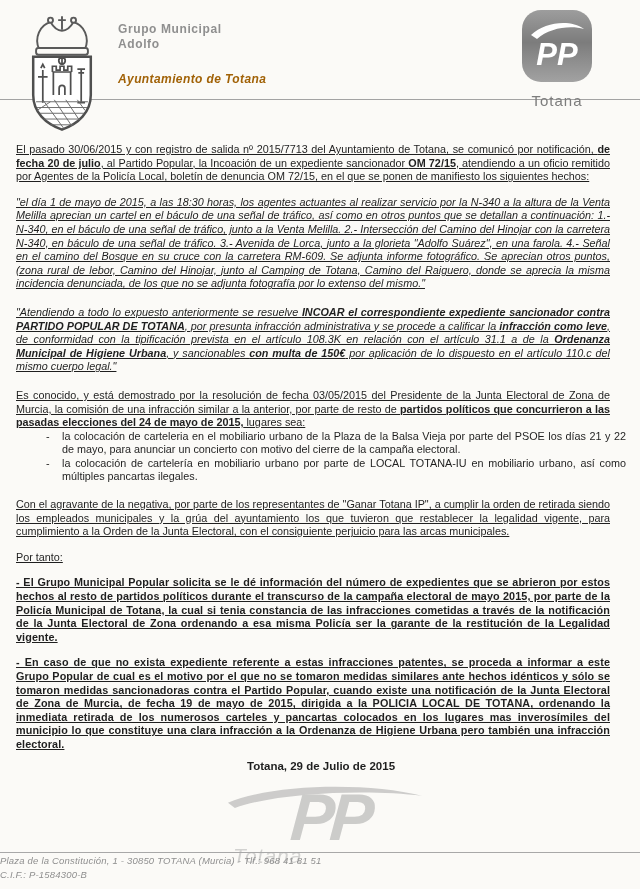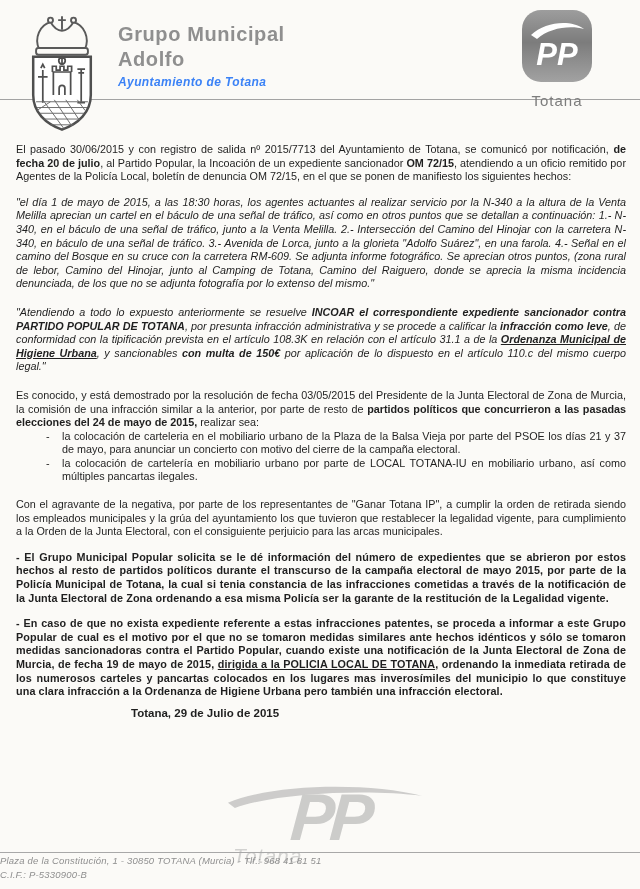--- a/index.html
+++ b/index.html
@@ -5,39 +5,39 @@
   html,body{margin:0;padding:0;}
   body{background:#e8e8e6;font-family:"Liberation Sans",sans-serif;}
   .page{
     position:relative;width:640px;height:889px;margin:0 auto;
     background:#fbfaf7;color:#1f1f1f;overflow:hidden;
   }
   
   .header-rule{position:absolute;top:99px;left:0;width:640px;border-top:1.5px solid #8d8d8d;opacity:.8;}
   .coat{position:absolute;top:6px;left:14px;width:96px;height:132px;z-index:3;}
   .org-block{position:absolute;top:22px;left:118px;line-height:1.25;}
-  .org-name{font-size:20px;font-weight:bold;color:#8f8f8f;letter-spacing:.6px;}
-  .org-sub{font-size:12px;font-weight:bold;font-style:italic;color:#3b82f6;margin-top:3px;letter-spacing:.4px;}
+  .org-name{font-size:12px;font-weight:bold;color:#8f8f8f;letter-spacing:.6px;}
+  .org-sub{font-size:12px;font-weight:bold;font-style:italic;color:#a16207;margin-top:20px;letter-spacing:.4px;}
   .pp-box{position:absolute;top:8px;left:518px;width:78px;text-align:center;}
   .pp-caption{font-size:15px;color:#7d7d7d;letter-spacing:1px;margin-top:2px;}
   
   .content{position:absolute;top:143px;left:16px;width:610px;font-size:10.8px;line-height:13.6px;}
-  .para{text-align:justify;margin:0 0 0 0;}
+  .para{text-align:justify;margin:0 16px 0 0;text-decoration:underline;}
   .para + .para{margin-top:12px;}
   .mt14{margin-top:14px !important;}
   .mt15{margin-top:15px !important;}
   .ital{font-style:italic;}
   .seg-b{font-weight:bold;}
   .seg-u{text-decoration:underline;}
   .bold-para{font-weight:bold;letter-spacing:.1px;}
   .bullet{position:relative;padding-left:46px;text-align:justify;}
   .bullet .dash{position:absolute;left:30px;top:0;}
   
   .sig-wrap{position:relative;margin-top:7px;z-index:2;}
-  .sig{text-align:left;font-weight:bold;font-size:11.5px;line-height:15px;width:380px;margin:0 auto;position:relative;z-index:2;}
+  .sig{text-align:center;font-weight:bold;font-size:11.5px;line-height:15px;width:380px;margin:0 auto;position:relative;z-index:2;}
   .stamp{position:absolute;top:782px;left:205px;width:250px;height:92px;opacity:.5;z-index:1;pointer-events:none;}
   .stamp-swoosh{position:absolute;top:0;left:10px;width:220px;height:26px;}
   .stamp-pp{position:absolute;top:2px;left:0;width:250px;text-align:center;font-size:66px;font-weight:bold;font-style:italic;color:#9f9f9f;letter-spacing:-5px;line-height:1;transform:skewX(-4deg);}
   .stamp-totana{position:absolute;top:62px;left:28px;font-size:21px;font-style:italic;color:#ababab;letter-spacing:1px;}
   
   .footer{position:absolute;left:0;top:852px;width:640px;border-top:1px solid #a8a8a8;text-align:left;z-index:2;}
   .footer-line{font-size:9.5px;font-style:italic;color:#8f8f8f;line-height:12px;margin-top:2px;letter-spacing:.2px;}
 </style>
 </head>
 <body>
@@ -94,27 +94,28 @@
   </div>
 
   <div class="content">
 
     <p class="para"><span>El pasado 30/06/2015 y con registro de salida nº 2015/7713 del Ayuntamiento de Totana, se comunicó por notificación, </span><span class="seg-b">de fecha 20 de julio</span><span>, al Partido Popular, la Incoación de un expediente sancionador </span><span class="seg-b">OM 72/15</span><span>, atendiendo a un oficio remitido por Agentes de la Policía Local, boletín de denuncia OM 72/15, en el que se ponen de manifiesto los siguientes hechos:</span></p>
 
     <p class="para ital">"el día 1 de mayo de 2015, a las 18:30 horas, los agentes actuantes al realizar servicio por la N-340 a la altura de la Venta Melilla aprecian un cartel en el báculo de una señal de tráfico, así como en otros puntos que se detallan a continuación: 1.- N-340, en el báculo de una señal de tráfico, junto a la Venta Melilla. 2.- Intersección del Camino del Hinojar con la carretera N-340, en báculo de una señal de tráfico. 3.- Avenida de Lorca, junto a la glorieta "Adolfo Suárez", en una farola. 4.- Señal en el camino del Bosque en su cruce con la carretera RM-609. Se adjunta informe fotográfico. Se aprecian otros puntos, (zona rural de lebor, Camino del Hinojar, junto al Camping de Totana, Camino del Raiguero, donde se aprecia la misma incidencia denunciada, de los que no se adjunta fotografía por lo extenso del mismo."</p>
 
     <p class="para ital mt15"><span>"Atendiendo a todo lo expuesto anteriormente se resuelve </span><span class="seg-b">INCOAR el correspondiente expediente sancionador contra PARTIDO POPULAR DE TOTANA</span><span>, por presunta infracción administrativa y se procede a calificar la </span><span class="seg-b">infracción como leve</span><span>, de conformidad con la tipificación prevista en el artículo 108.3K en relación con el artículo 31.1 a de la </span><span class="seg-b seg-u">Ordenanza Municipal de Higiene Urbana</span><span>, y sancionables </span><span class="seg-b">con multa de 150€</span><span> por aplicación de lo dispuesto en el artículo 110.c del mismo cuerpo legal."</span></p>
 
-    <p class="para mt15"><span>Es conocido, y está demostrado por la resolución de fecha 03/05/2015 del Presidente de la Junta Electoral de Zona de Murcia, la comisión de una infracción similar a la anterior, por parte de resto de </span><span class="seg-b">partidos políticos que concurrieron a las pasadas elecciones del 24 de mayo de 2015,</span><span> realizar sea:</span></p>
+    <p class="para mt15"><span>Es conocido, y está demostrado por la resolución de fecha 03/05/2015 del Presidente de la Junta Electoral de Zona de Murcia, la comisión de una infracción similar a la anterior, por parte de resto de </span><span class="seg-b">partidos políticos que concurrieron a las pasadas elecciones del 24 de mayo de 2015,</span><span> lugares sea:</span></p>
 
-    <div class="bullet"><span class="dash">-</span><span>la colocación de carteleria en el mobiliario urbano de la Plaza de la Balsa Vieja por parte del PSOE los días 21 y 37 de mayo, para anunciar un concierto con motivo del cierre de la campaña electoral.</span></div>
+    <div class="bullet"><span class="dash">-</span><span>la colocación de carteleria en el mobiliario urbano de la Plaza de la Balsa Vieja por parte del PSOE los días 21 y 22 de mayo, para anunciar un concierto con motivo del cierre de la campaña electoral.</span></div>
     <div class="bullet"><span class="dash">-</span><span>la colocación de cartelería en mobiliario urbano por parte de LOCAL TOTANA-IU en mobiliario urbano, así como múltiples pancartas ilegales.</span></div>
 
     <p class="para mt14">Con el agravante de la negativa, por parte de los representantes de "Ganar Totana IP", a cumplir la orden de retirada siendo los empleados municipales y la grúa del ayuntamiento los que tuvieron que restablecer la legalidad vigente, para cumplimiento a la Orden de la Junta Electoral, con el consiguiente perjuicio para las arcas municipales.</p>
 
+    <p class="para">Por tanto:</p>
 
     <p class="para bold-para">- El Grupo Municipal Popular solicita se le dé información del número de expedientes que se abrieron por estos hechos al resto de partidos políticos durante el transcurso de la campaña electoral de mayo 2015, por parte de la Policía Municipal de Totana, la cual si tenia constancia de las infracciones cometidas a través de la notificación de la Junta Electoral de Zona ordenando a esa misma Policía ser la garante de la restitución de la Legalidad vigente.</p>
 
     <p class="para bold-para"><span>- En caso de que no exista expediente referente a estas infracciones patentes, se proceda a informar a este Grupo Popular de cual es el motivo por el que no se tomaron medidas similares ante hechos idénticos y sólo se tomaron medidas sancionadoras contra el Partido Popular, cuando existe una notificación de la Junta Electoral de Zona de Murcia, de fecha 19 de mayo de 2015, </span><span class="seg-u">dirigida a la POLICIA LOCAL DE TOTANA</span><span>, ordenando la inmediata retirada de los numerosos carteles y pancartas colocados en los lugares mas inverosímiles del municipio lo que constituye una clara infracción a la Ordenanza de Higiene Urbana pero también una infracción electoral.</span></p>
 
     <div class="sig-wrap">
       <div class="sig">
         <div>Totana, 29 de Julio de 2015</div>
       </div>
     </div>
@@ -123,16 +124,16 @@
   <div class="stamp">
     <svg class="stamp-swoosh" viewBox="0 0 240 30">
       <path d="M8,24 C60,2 170,0 232,16 C170,8 66,12 16,30 Z" fill="#a0a0a0"></path>
     </svg>
     <div class="stamp-pp">PP</div>
     <div class="stamp-totana">Totana</div>
   </div>
 
   <div class="footer">
     <div class="footer-line">Plaza de la Constitución, 1 - 30850 TOTANA (Murcia) - Tlf.: 968 41 81 51</div>
-    <div class="footer-line">C.I.F.: P-5330900-B</div>
+    <div class="footer-line">C.I.F.: P-1584300-B</div>
   </div>
 
 </div>
 
 </body></html>

